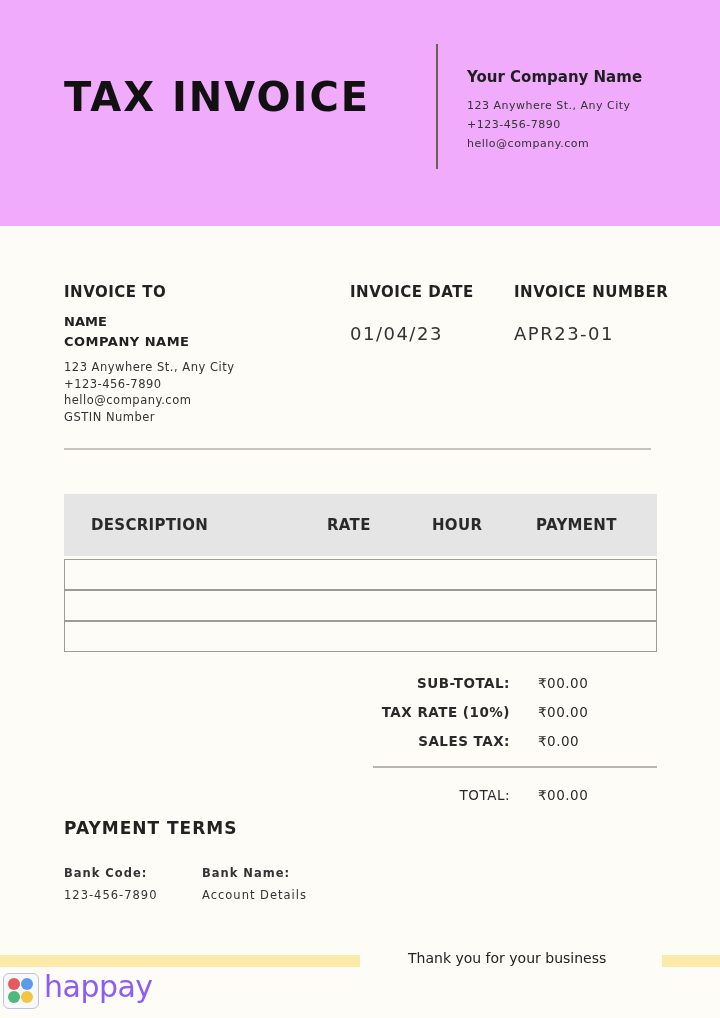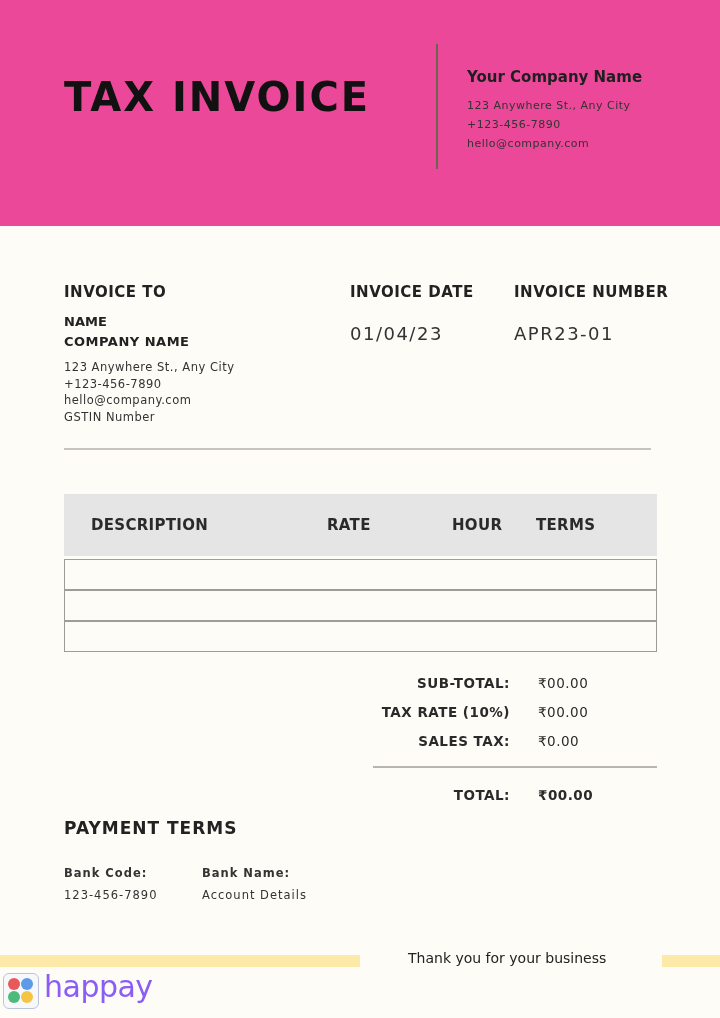--- a/index.html
+++ b/index.html
@@ -4,21 +4,21 @@
 <style>
   html, body { margin: 0; padding: 0; }
   body {
     width: 720px; height: 1018px; position: relative; overflow: hidden;
     background: #fdfcf7;
     font-family: "DejaVu Sans", sans-serif;
     color: #1a1a1a;
   }
   .header {
     position: absolute; left: 0; top: 0; width: 720px; height: 226px;
-    background: #ec4899;
+    background: #f0abfc;
   }
   .title {
     position: absolute; left: 64px; top: 74px;
     font-family: "DejaVu Sans", sans-serif; font-weight: 700;
     font-size: 40px; letter-spacing: 2px; color: #111;
   }
   .vline { position: absolute; left: 436px; top: 44px; width: 2px; height: 125px; background: #6b6350; }
   .company {
     position: absolute; left: 460px; top: 68px; margin-left: 7px;
   }
@@ -45,21 +45,21 @@
   .th { position: absolute; top: 22px; font-weight: 700; font-size: 15px; color: #2a2a2a; letter-spacing: 0.3px; }
   .row {
     position: absolute; left: 64px; width: 591px; height: 29px;
     border: 1px solid #9e9c98; background: #fdfcf7;
   }
 
   .totals { position: absolute; left: 360px; top: 672px; width: 300px; }
   .trow { position: absolute; left: 0; width: 300px; height: 20px; font-size: 13.5px; color: #2a2a2a; letter-spacing: 0.5px; }
   .trow .lbl { position: absolute; right: 150px; text-align: right; white-space: nowrap; font-weight: 600; }
   .trow .val { position: absolute; left: 178px; white-space: nowrap; }
-  .trow.bold .lbl, .trow.bold .val { font-weight: 700; }
+  .trow.bold .lbl, .trow.bold .val { font-weight: 400; }
   .hr2 { position: absolute; left: 373px; top: 766px; width: 284px; height: 2px; background: #b9b6b0; }
 
   .payterms { position: absolute; left: 64px; top: 818px; font-weight: 700; font-size: 17px; letter-spacing: 1px; color: #222; text-align: center; }
   .bank { position: absolute; top: 866px; font-size: 11.5px; letter-spacing: 1px; color: #333; }
   .bank .k { font-weight: 700; margin-bottom: 8px; }
 
   .band-left { position: absolute; left: 0; top: 955px; width: 360px; height: 12px; background: #fde9a8; }
   .band-right { position: absolute; left: 662px; top: 955px; width: 58px; height: 12px; background: #fde9a8; }
   .thanks { position: absolute; left: 408px; top: 950px; font-size: 14px; color: #222; }
 
@@ -105,22 +105,22 @@
 <div class="inv-num">
   <div class="sec-label">INVOICE NUMBER</div>
   <div class="inv-value">APR23-01</div>
 </div>
 
 <div class="hr1"></div>
 
 <div class="thead">
   <span class="th" style="left:27px">DESCRIPTION</span>
   <span class="th" style="left:263px">RATE</span>
-  <span class="th" style="left:388px">HOUR</span>
-  <span class="th" style="left:472px">TERMS</span>
+  <span class="th" style="left:368px">HOUR</span>
+  <span class="th" style="left:472px">PAYMENT</span>
 </div>
 <div class="row" style="top:559px"></div>
 <div class="row" style="top:590px"></div>
 <div class="row" style="top:621px"></div>
 
 <div class="totals">
   <div class="trow" style="top:3px">
     <span class="lbl">SUB-TOTAL:</span>
     <span class="val">₹00.00</span>
   </div>

